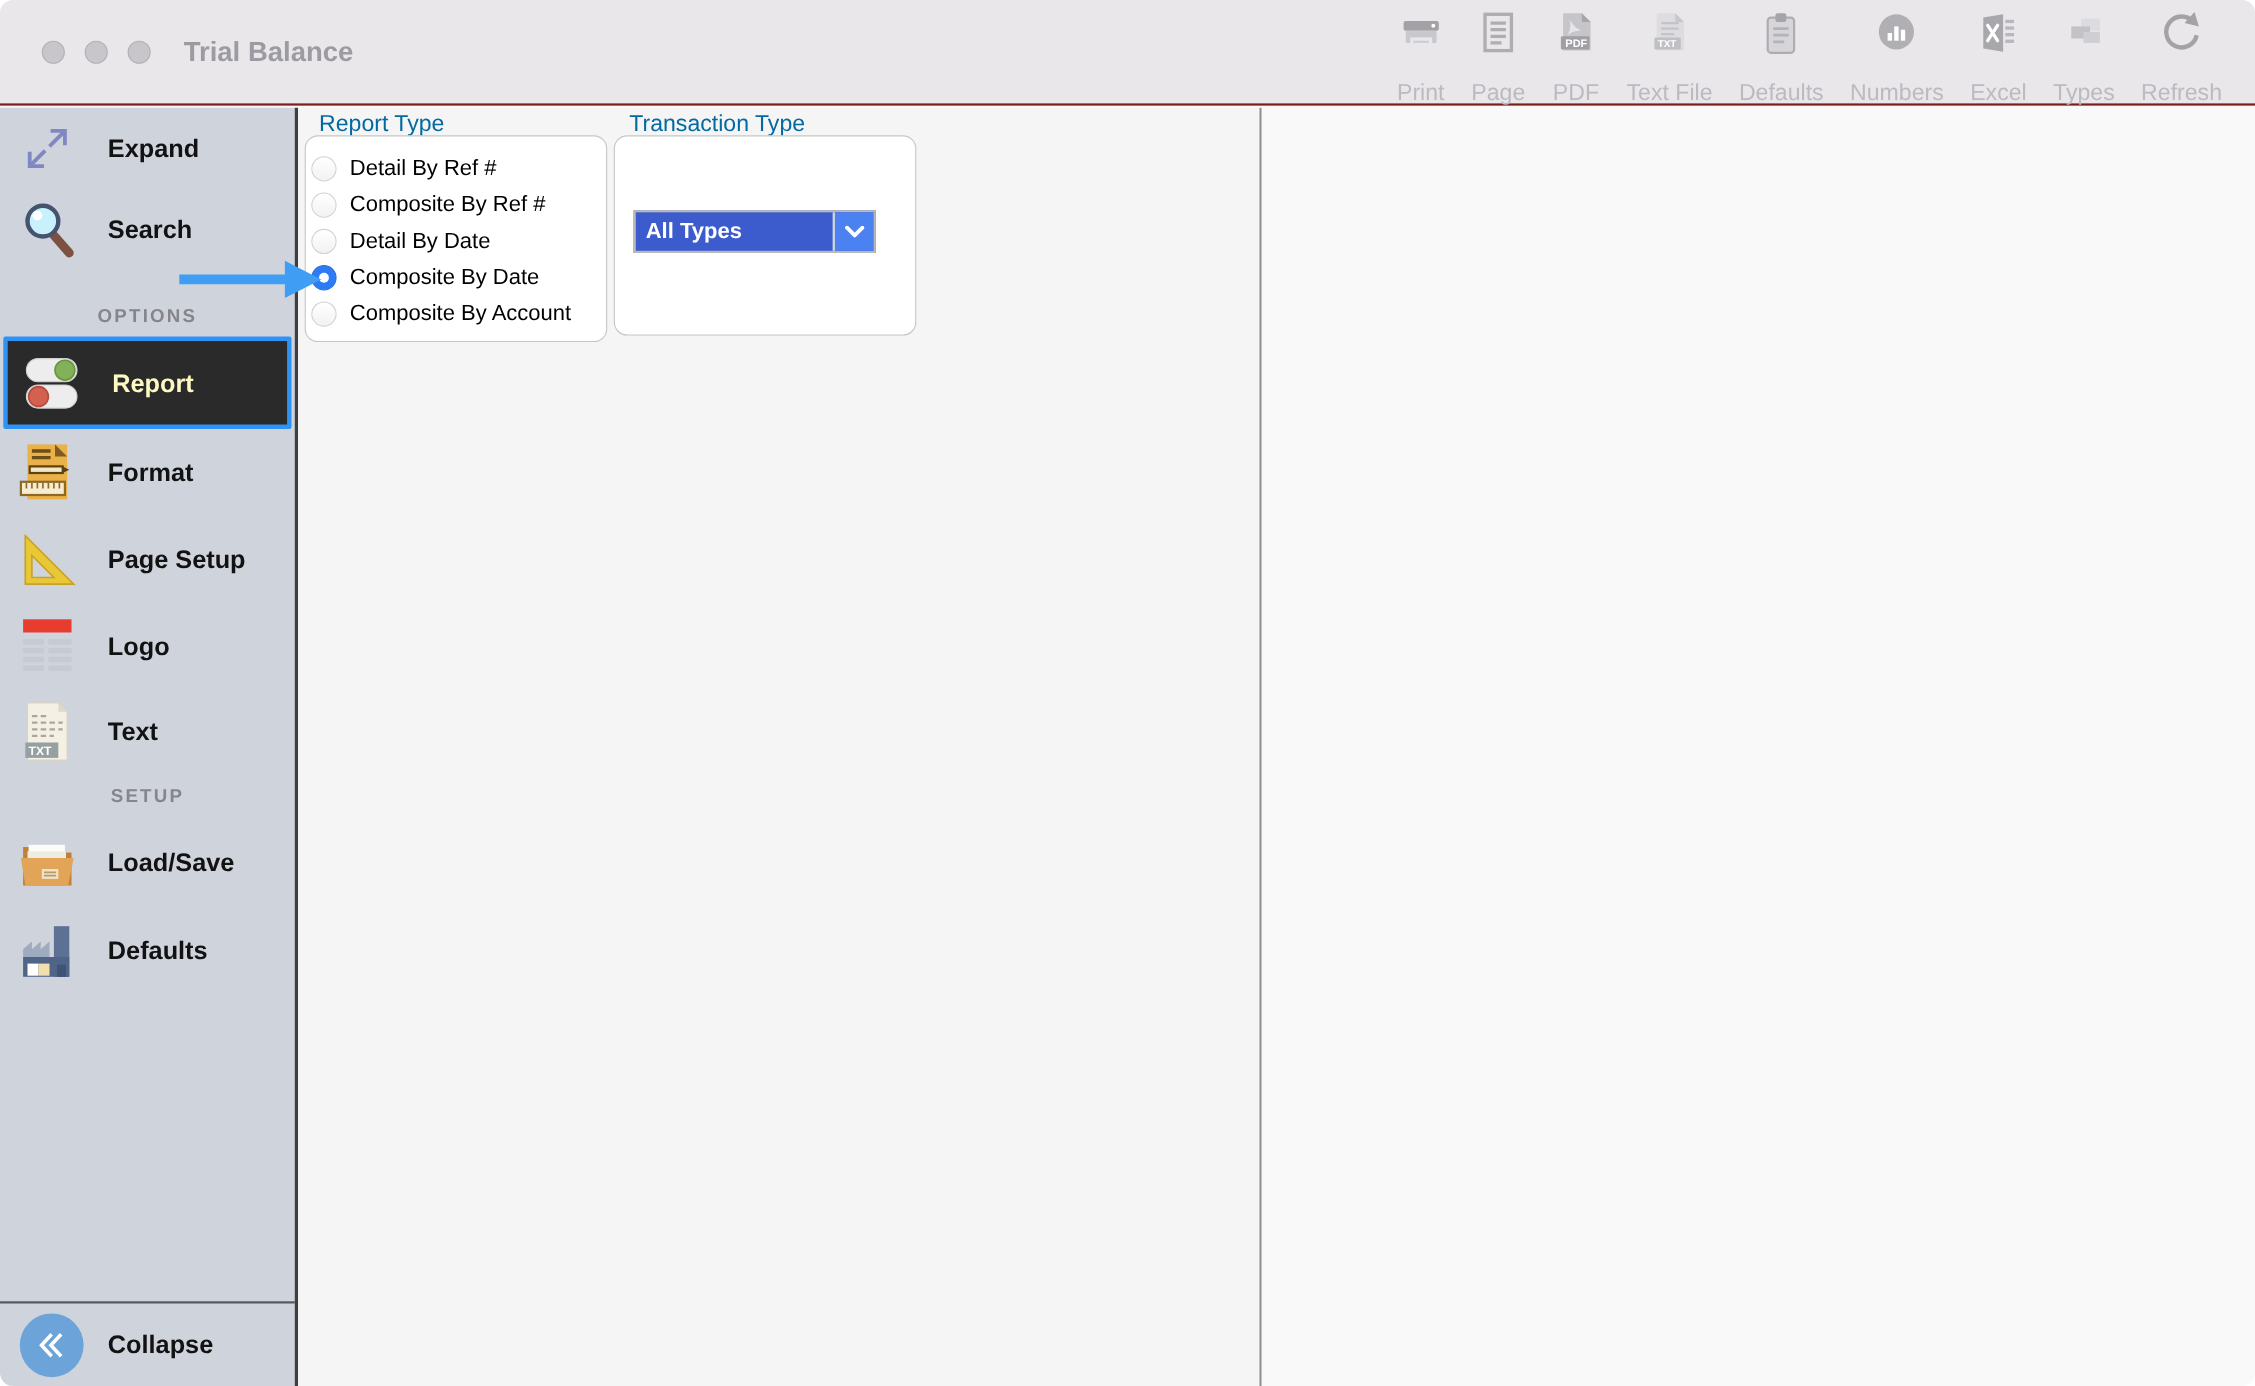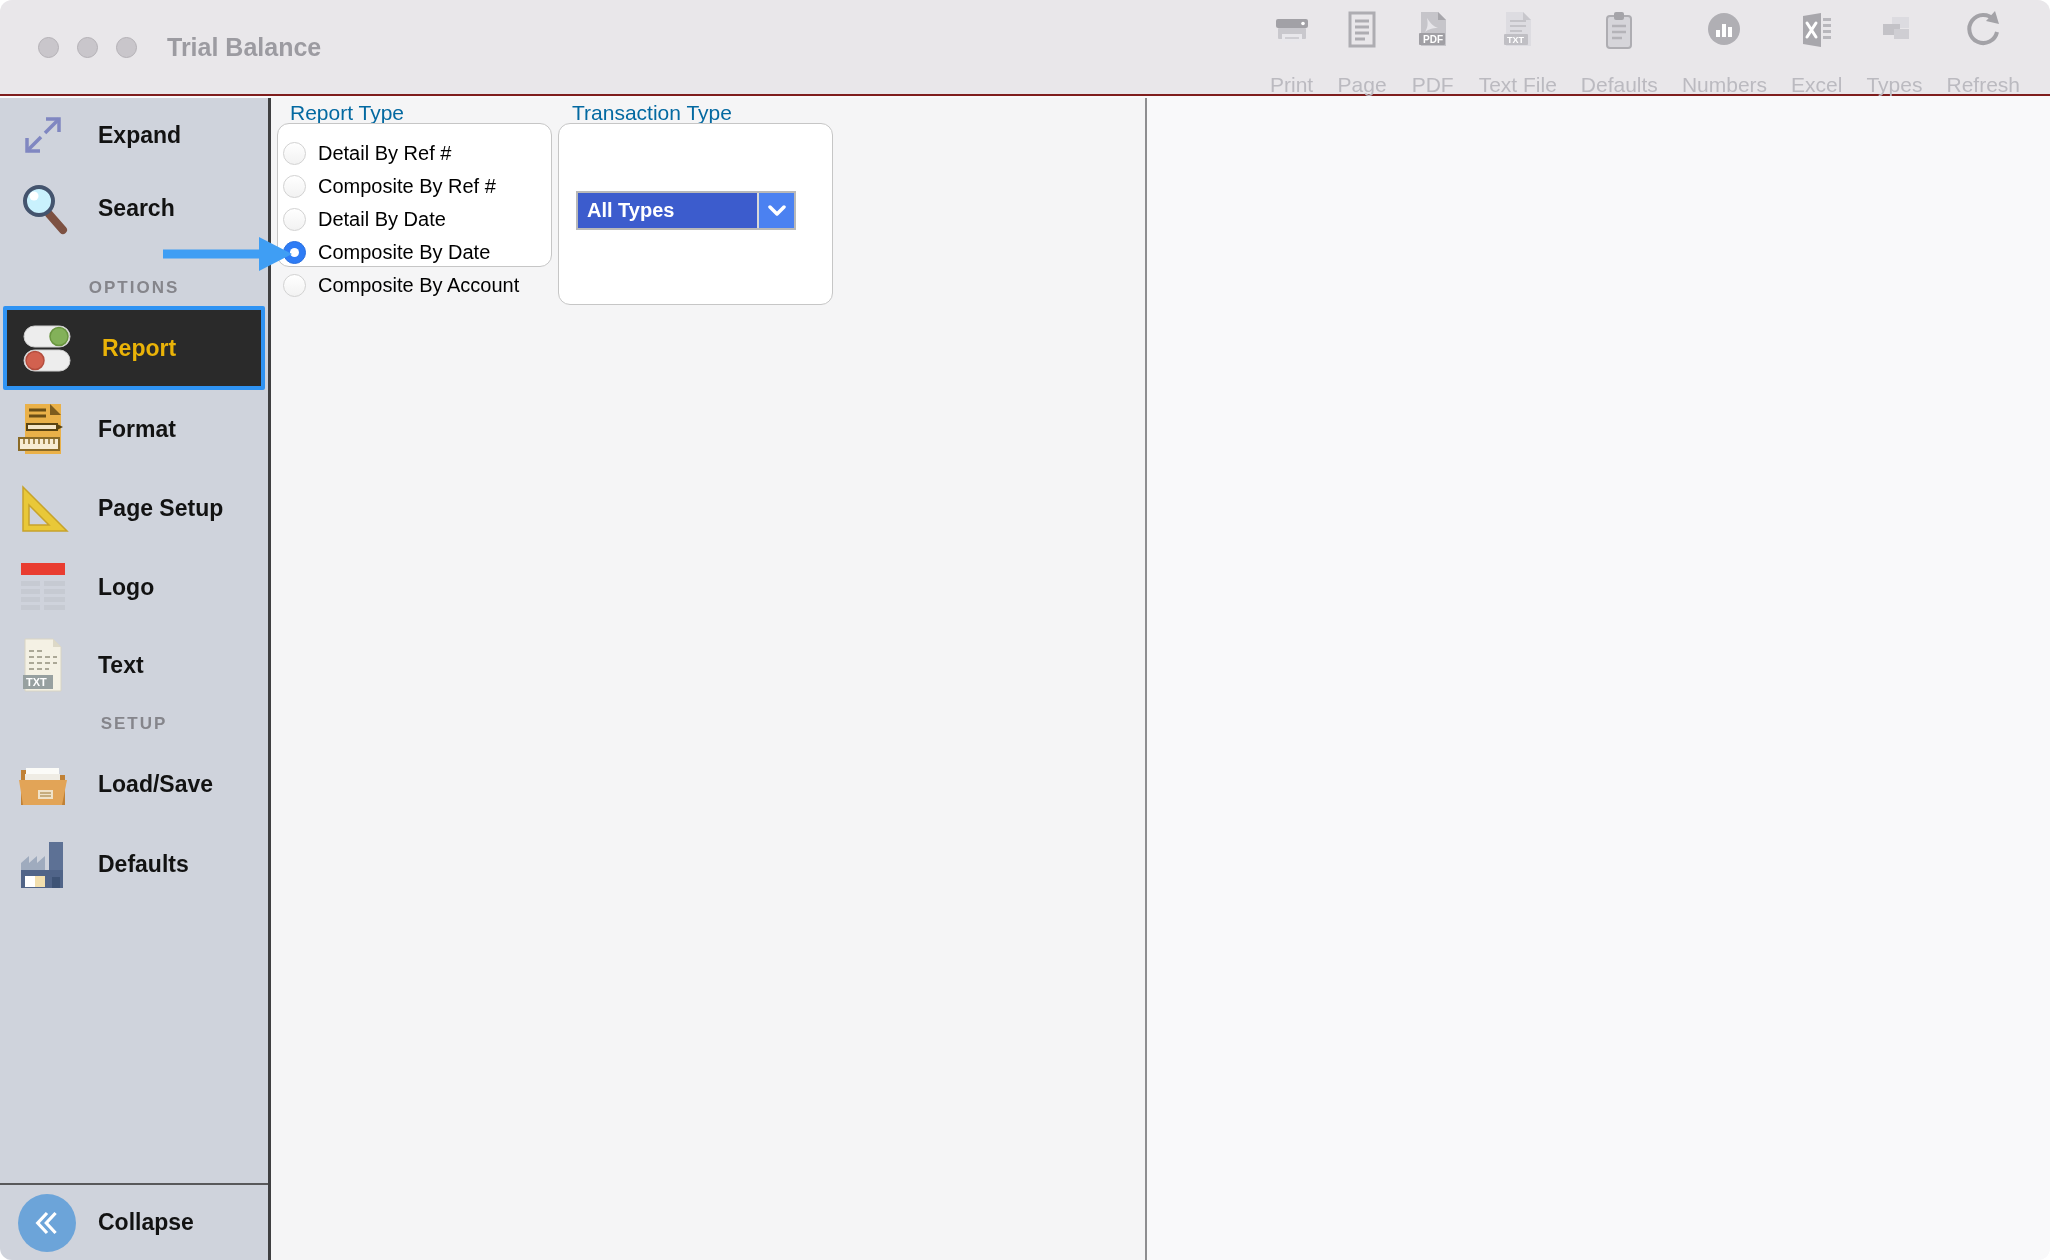--- a/index.html
+++ b/index.html
@@ -36,21 +36,21 @@
   .row-expand{height:74px}
   .row-search{height:72px}
   .sb-header{height:54px;display:flex;align-items:flex-end;justify-content:center;padding-bottom:8px;
     font-size:17px;font-weight:700;color:#85858b;letter-spacing:2px;}
   .header-setup{height:40px;align-items:center;padding-bottom:0;}
   .row-report{
     height:84px;margin:0 3px;background:#2a2a2a;border:4px solid #2f93f3;
     border-radius:2px;box-sizing:border-box;
   }
   .row-report .sb-ic{margin-left:9px;}
-  .row-report .sb-label{color:#eab308;}
+  .row-report .sb-label{color:#fef9c3;}
   .row-format{height:79px}.row-pagesetup{height:79px}
   .row-logo{height:78px}.row-text{height:78px}
   .row-loadsave{height:80px}.row-defaults{height:80px}
   .sb-footer{
     position:absolute;left:0;right:0;bottom:0;height:77px;
     border-top:2px solid #58585a;display:flex;align-items:center;box-sizing:border-box;
   }
   .collapse-circle{
     width:58px;height:58px;border-radius:50%;background:#6ca4d9;margin-left:18px;
     display:flex;align-items:center;justify-content:center;flex:none;
@@ -64,21 +64,21 @@
   .panel-right{
     position:absolute;left:1147px;top:98px;width:903px;height:1162px;background:#f9f9fa;
   }
   .group-label{position:absolute;font-size:21px;color:#0369a1;}
   .lbl-report-type{left:19px;top:3px;}
   .lbl-transaction-type{left:301px;top:3px;}
   .groupbox{
     position:absolute;background:#ffffff;border:1px solid #c6c6c6;border-radius:12px;
     box-sizing:border-box;
   }
-  .gb-report{left:6px;top:25px;width:275px;height:144px;padding:13px 0 0 5px;}
+  .gb-report{left:6px;top:25px;width:275px;height:188px;padding:13px 0 0 5px;}
   .gb-transaction{left:287px;top:25px;width:275px;height:182px;}
   .radio-row{height:33px;display:flex;align-items:center;}
   .radio{
     width:23px;height:23px;border-radius:50%;flex:none;
     background:linear-gradient(#ffffff,#f2f2f2);border:1px solid #d2d2d2;
     box-sizing:border-box;position:relative;
   }
   .radio.selected{background:#2e7cf5;border:1px solid #2a70e0;}
   .radio.selected::after{
     content:"";position:absolute;left:50%;top:50%;width:9px;height:9px;margin:-4.5px 0 0 -4.5px;

